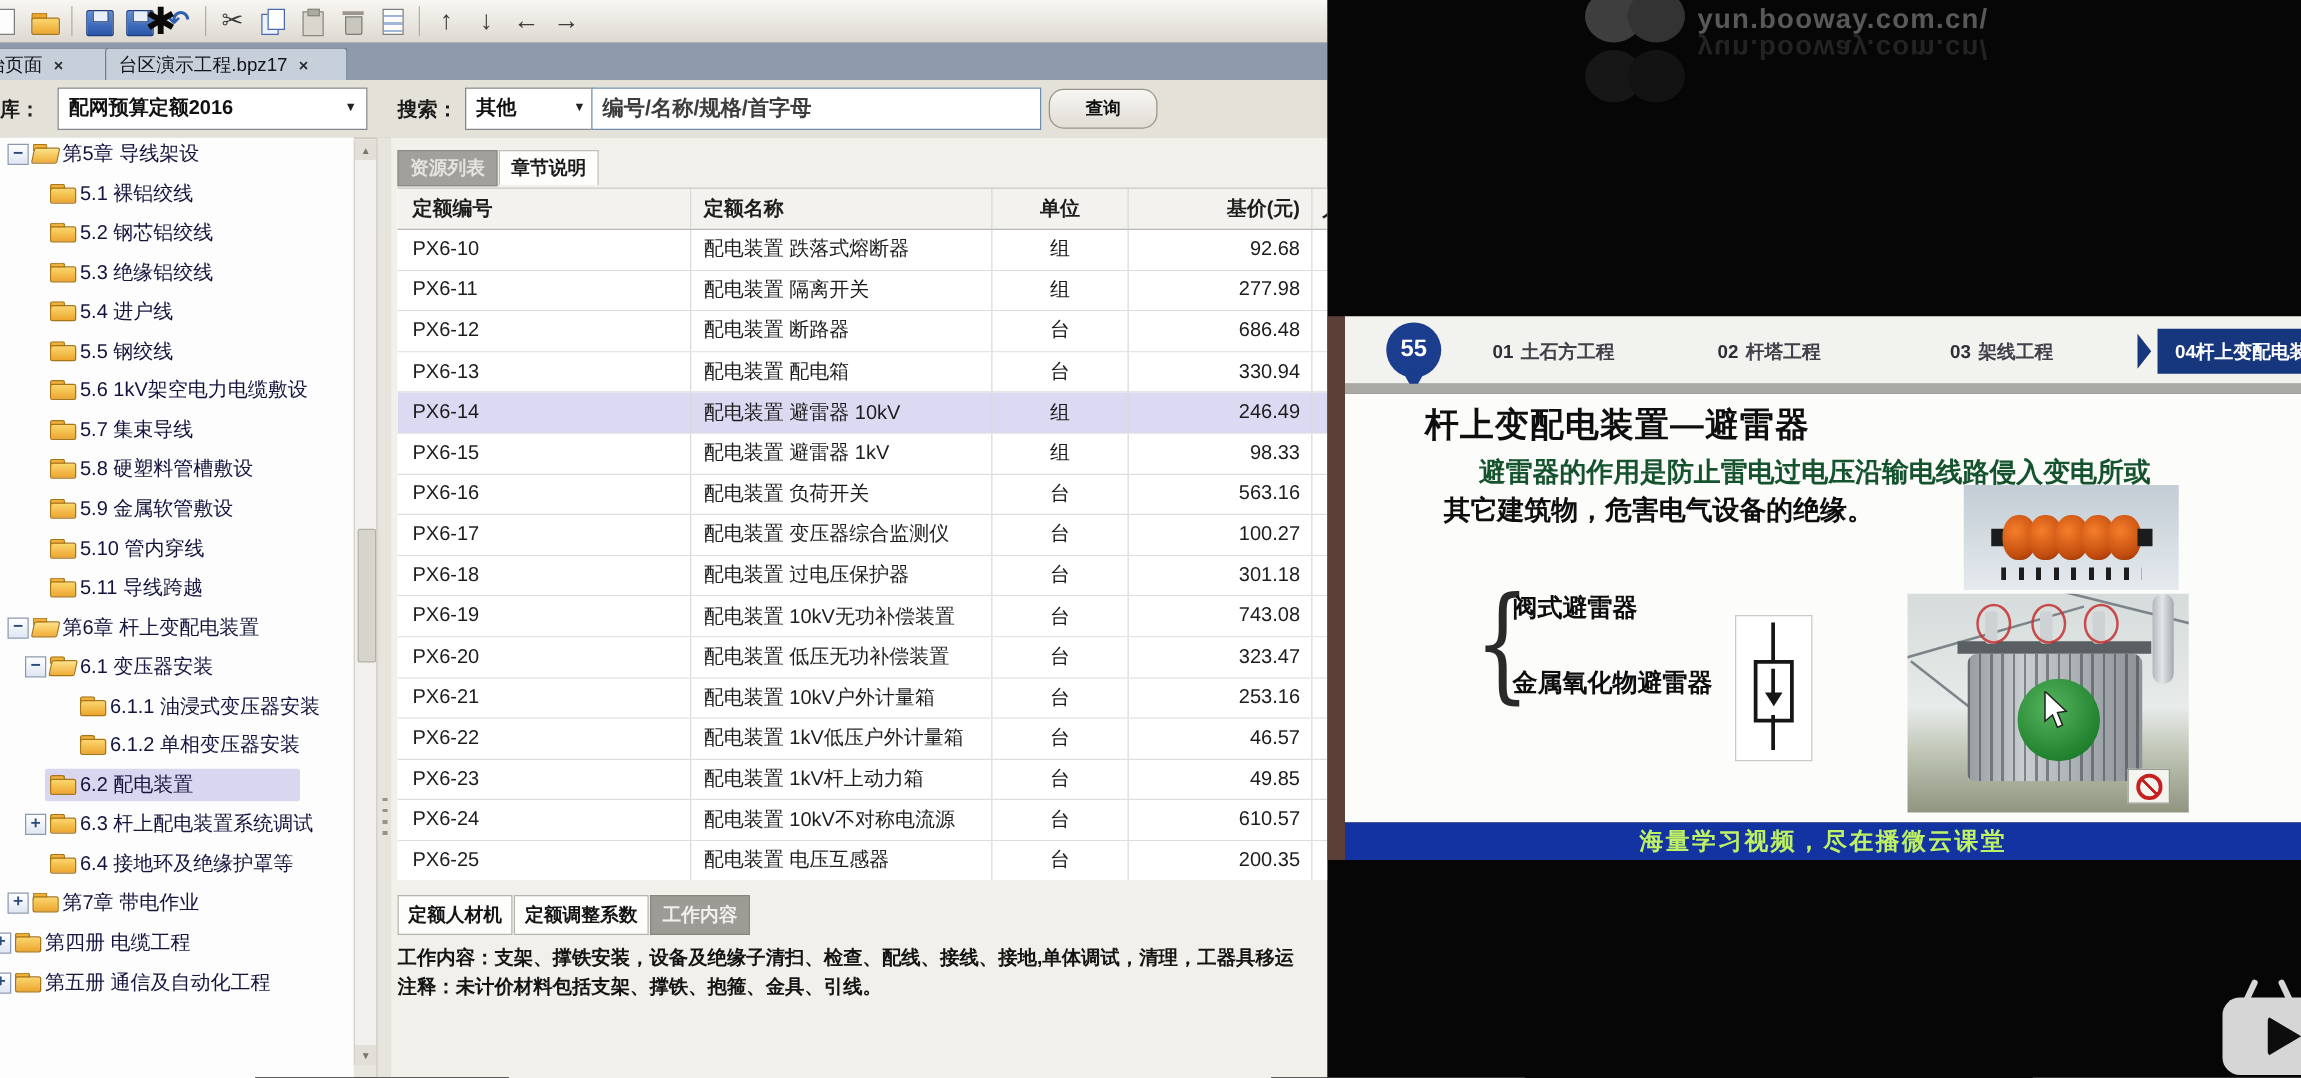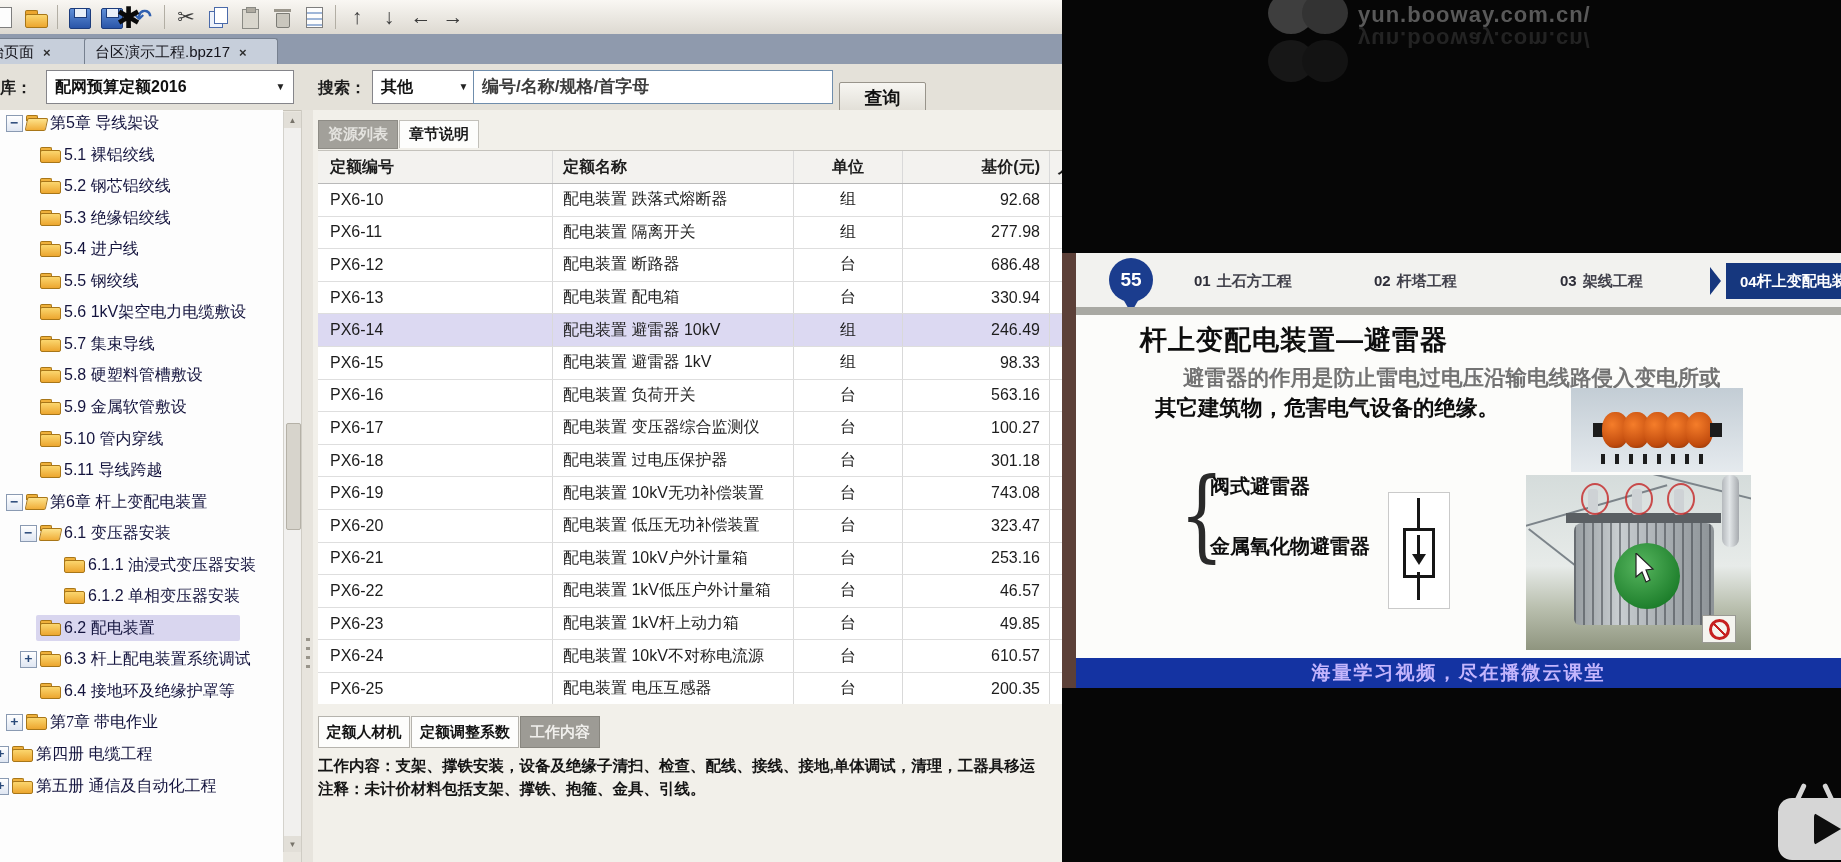--- a/index.html
+++ b/index.html
@@ -38,22 +38,22 @@
   .dtab .x{font-size:13px;color:#2e2e2e;font-weight:bold;}
   
   .searchrow{position:absolute;left:0;top:64px;width:100%;height:46px;background:#e4e1d9;border-bottom:1px solid #c6c2b8;}
   .lbl{position:absolute;font-size:16px;font-weight:bold;color:#1c1c1c;top:14px;white-space:nowrap;}
   .combo{position:absolute;top:6px;height:32px;background:#fff;border:1px solid #85858a;
          font-size:16px;font-weight:bold;color:#111;line-height:32px;padding-left:8px;white-space:nowrap;}
   .combo .arr{position:absolute;right:4px;top:0;width:17px;height:100%;font-size:10px;color:#222;
               display:flex;align-items:center;justify-content:center;}
   .sinput{position:absolute;top:6px;height:32px;background:#fff;border:1px solid #6f8dac;
           font-size:17px;font-weight:bold;color:#3d3d3d;line-height:32px;padding-left:8px;white-space:nowrap;overflow:hidden;}
-  .qbtn{position:absolute;top:18px;height:30px;background:linear-gradient(#f7f6f2,#e0ddd5);
-        border:1px solid #98948b;border-radius:2px;font-size:18px;font-weight:bold;color:#111;
+  .qbtn{position:absolute;top:7px;height:30px;background:linear-gradient(#f7f6f2,#e0ddd5);
+        border:1px solid #98948b;border-radius:12px;font-size:14px;font-weight:bold;color:#111;
         display:flex;align-items:center;justify-content:center;}
   
   .sidebar{position:absolute;left:0;top:110px;width:283px;height:752px;background:#fdfdfd;overflow:hidden;}
   .titem{position:absolute;height:28px;display:flex;align-items:center;font-size:16px;font-weight:500;
          color:#14143e;white-space:nowrap;}
   .tsel{position:absolute;background:#d9d6ef;border-radius:2px;}
   .ebox{position:absolute;width:15px;height:15px;border:1px solid #8a9ab2;background:linear-gradient(#ffffff,#dfe6f2);
         font:bold 13px/13px "DejaVu Sans Mono",monospace;color:#2a4a7a;text-align:center;}
   .fold{position:absolute;width:21px;height:16px;}
   .fold::before{content:"";position:absolute;left:0;top:0;width:10px;height:5px;background:#efb13c;border:1px solid #a87618;border-bottom:none;border-radius:2px 2px 0 0;}
@@ -103,21 +103,21 @@
   .pintail{position:absolute;left:47px;top:46px;width:0;height:0;border-left:8px solid transparent;
            border-right:8px solid transparent;border-top:14px solid #1b3d8e;}
   .chapitem{position:absolute;top:19px;font-size:15px;font-weight:bold;color:#41414b;white-space:nowrap;}
   .chapitem .n{margin-right:6px;color:#2e2e38;}
   .ribbon{position:absolute;left:650px;top:10px;width:129px;height:36px;background:#16377e;color:#fff;
           font-size:15px;font-weight:bold;display:flex;align-items:center;padding-left:14px;white-space:nowrap;overflow:hidden;}
   .ribchev{position:absolute;left:634px;top:14px;width:0;height:0;border-top:14px solid transparent;
            border-bottom:14px solid transparent;border-left:11px solid #16377e;}
   .slide{position:absolute;left:14px;top:315px;width:765px;height:343px;background:#fcfcfa;}
   .vtitle{position:absolute;left:64px;top:7px;font-size:27px;font-weight:bold;color:#0e0e0e;letter-spacing:1px;}
-  .vline1{position:absolute;left:107px;top:48px;font-size:21.5px;font-weight:bold;color:#737373;white-space:nowrap;}
+  .vline1{position:absolute;left:107px;top:48px;font-size:21.5px;font-weight:bold;color:#14532d;white-space:nowrap;}
   .vline2{position:absolute;left:79px;top:78px;font-size:21.5px;font-weight:bold;color:#0e0e0e;white-space:nowrap;}
   .brace{position:absolute;left:94px;top:150px;font-family:"DejaVu Serif",serif;font-size:100px;
          font-weight:100;color:#2a2a2a;line-height:100px;transform:scaleX(.7);}
   .vitem{position:absolute;font-size:20px;font-weight:bold;color:#0e0e0e;white-space:nowrap;}
   .symcard{position:absolute;left:312px;top:177px;width:60px;height:115px;background:#fff;border:1px solid #cacaca;}
   .symstem{position:absolute;left:28px;width:3px;background:#161616;}
   .symrect{position:absolute;left:14px;top:35px;width:26px;height:44px;border:3px solid #161616;background:#fff;}
   .symarrowstem{position:absolute;left:28px;top:42px;width:3px;height:20px;background:#161616;}
   .symarrowhead{position:absolute;left:23px;top:61px;width:0;height:0;border-left:7px solid transparent;
                 border-right:7px solid transparent;border-top:11px solid #161616;}
@@ -142,21 +142,21 @@
         background:linear-gradient(90deg,#b4b8bc,#e2e6e8 45%,#a6aaae);}
   .greendot{position:absolute;left:88px;top:68px;width:66px;height:66px;border-radius:50%;
             background:radial-gradient(circle at 40% 35%,#56b55e,#1d7e2b 75%);}
   .redsign{position:absolute;left:176px;top:140px;width:32px;height:26px;background:#f4f4ef;border:1px solid #9a9a94;
            display:flex;align-items:center;justify-content:center;}
   .redsign::before{content:"";width:15px;height:15px;border:3px solid #c62020;border-radius:50%;
            background:linear-gradient(45deg,#0000 44%,#c62020 44% 56%,#0000 56%);}
   .cursor{position:absolute;left:108px;top:78px;}
   .banner{position:absolute;left:14px;top:658px;width:765px;height:30px;background:#1433a2;
           display:flex;align-items:center;justify-content:center;}
-  .bannertext{font-size:19px;font-weight:bold;color:#c4b5fd;letter-spacing:2px;}
+  .bannertext{font-size:19px;font-weight:bold;color:#bef264;letter-spacing:2px;}
   .tvicon{position:absolute;left:716px;top:798px;width:88px;height:62px;background:#d6d6d6;border-radius:14px;}
   .tvicon::before{content:"";position:absolute;left:20px;top:-15px;width:5px;height:20px;background:#d6d6d6;border-radius:3px;transform:rotate(25deg);}
   .tvicon::after{content:"";position:absolute;left:48px;top:-15px;width:5px;height:20px;background:#d6d6d6;border-radius:3px;transform:rotate(-25deg);}
   .tvplay{position:absolute;left:36px;top:15px;width:0;height:0;border-top:16px solid transparent;
           border-bottom:16px solid transparent;border-left:27px solid #0d0d0d;border-radius:4px;}
 </style>
 </head>
 <body>
 
 <div id="root">
@@ -292,21 +292,21 @@
           <div class="fold" style="left: 40px; top: 6px;"></div>
           <span style="position: absolute; left: 64px; top: 4px;">6.3 杆上配电装置系统调试</span>
         </div>
         <div class="titem" style="left: 0px; top: 566.9px; width: 283px;">
           <div class="fold" style="left: 40px; top: 6px;"></div>
           <span style="position: absolute; left: 64px; top: 4px;">6.4 接地环及绝缘护罩等</span>
         </div>
         <div class="titem" style="left: 0px; top: 598.45px; width: 283px;">
           <div class="ebox" style="left: 6px; top: 6px;">+</div>
           <div class="fold" style="left: 26px; top: 6px;"></div>
-          <span style="position: absolute; left: 50px; top: 4px; font-family: Liberation Serif, serif;">第7章 带电作业</span>
+          <span style="position: absolute; left: 50px; top: 4px;">第7章 带电作业</span>
         </div>
         <div class="titem" style="left: 0px; top: 630px; width: 283px;">
           <div class="ebox" style="left: -8px; top: 6px;">+</div>
           <div class="fold" style="left: 12px; top: 6px;"></div>
           <span style="position: absolute; left: 36px; top: 4px;">第四册 电缆工程</span>
         </div>
         <div class="titem" style="left: 0px; top: 661.55px; width: 283px;">
           <div class="ebox" style="left: -8px; top: 6px;">+</div>
           <div class="fold" style="left: 12px; top: 6px;"></div>
           <span style="position: absolute; left: 36px; top: 4px;">第五册 通信及自动化工程</span>

